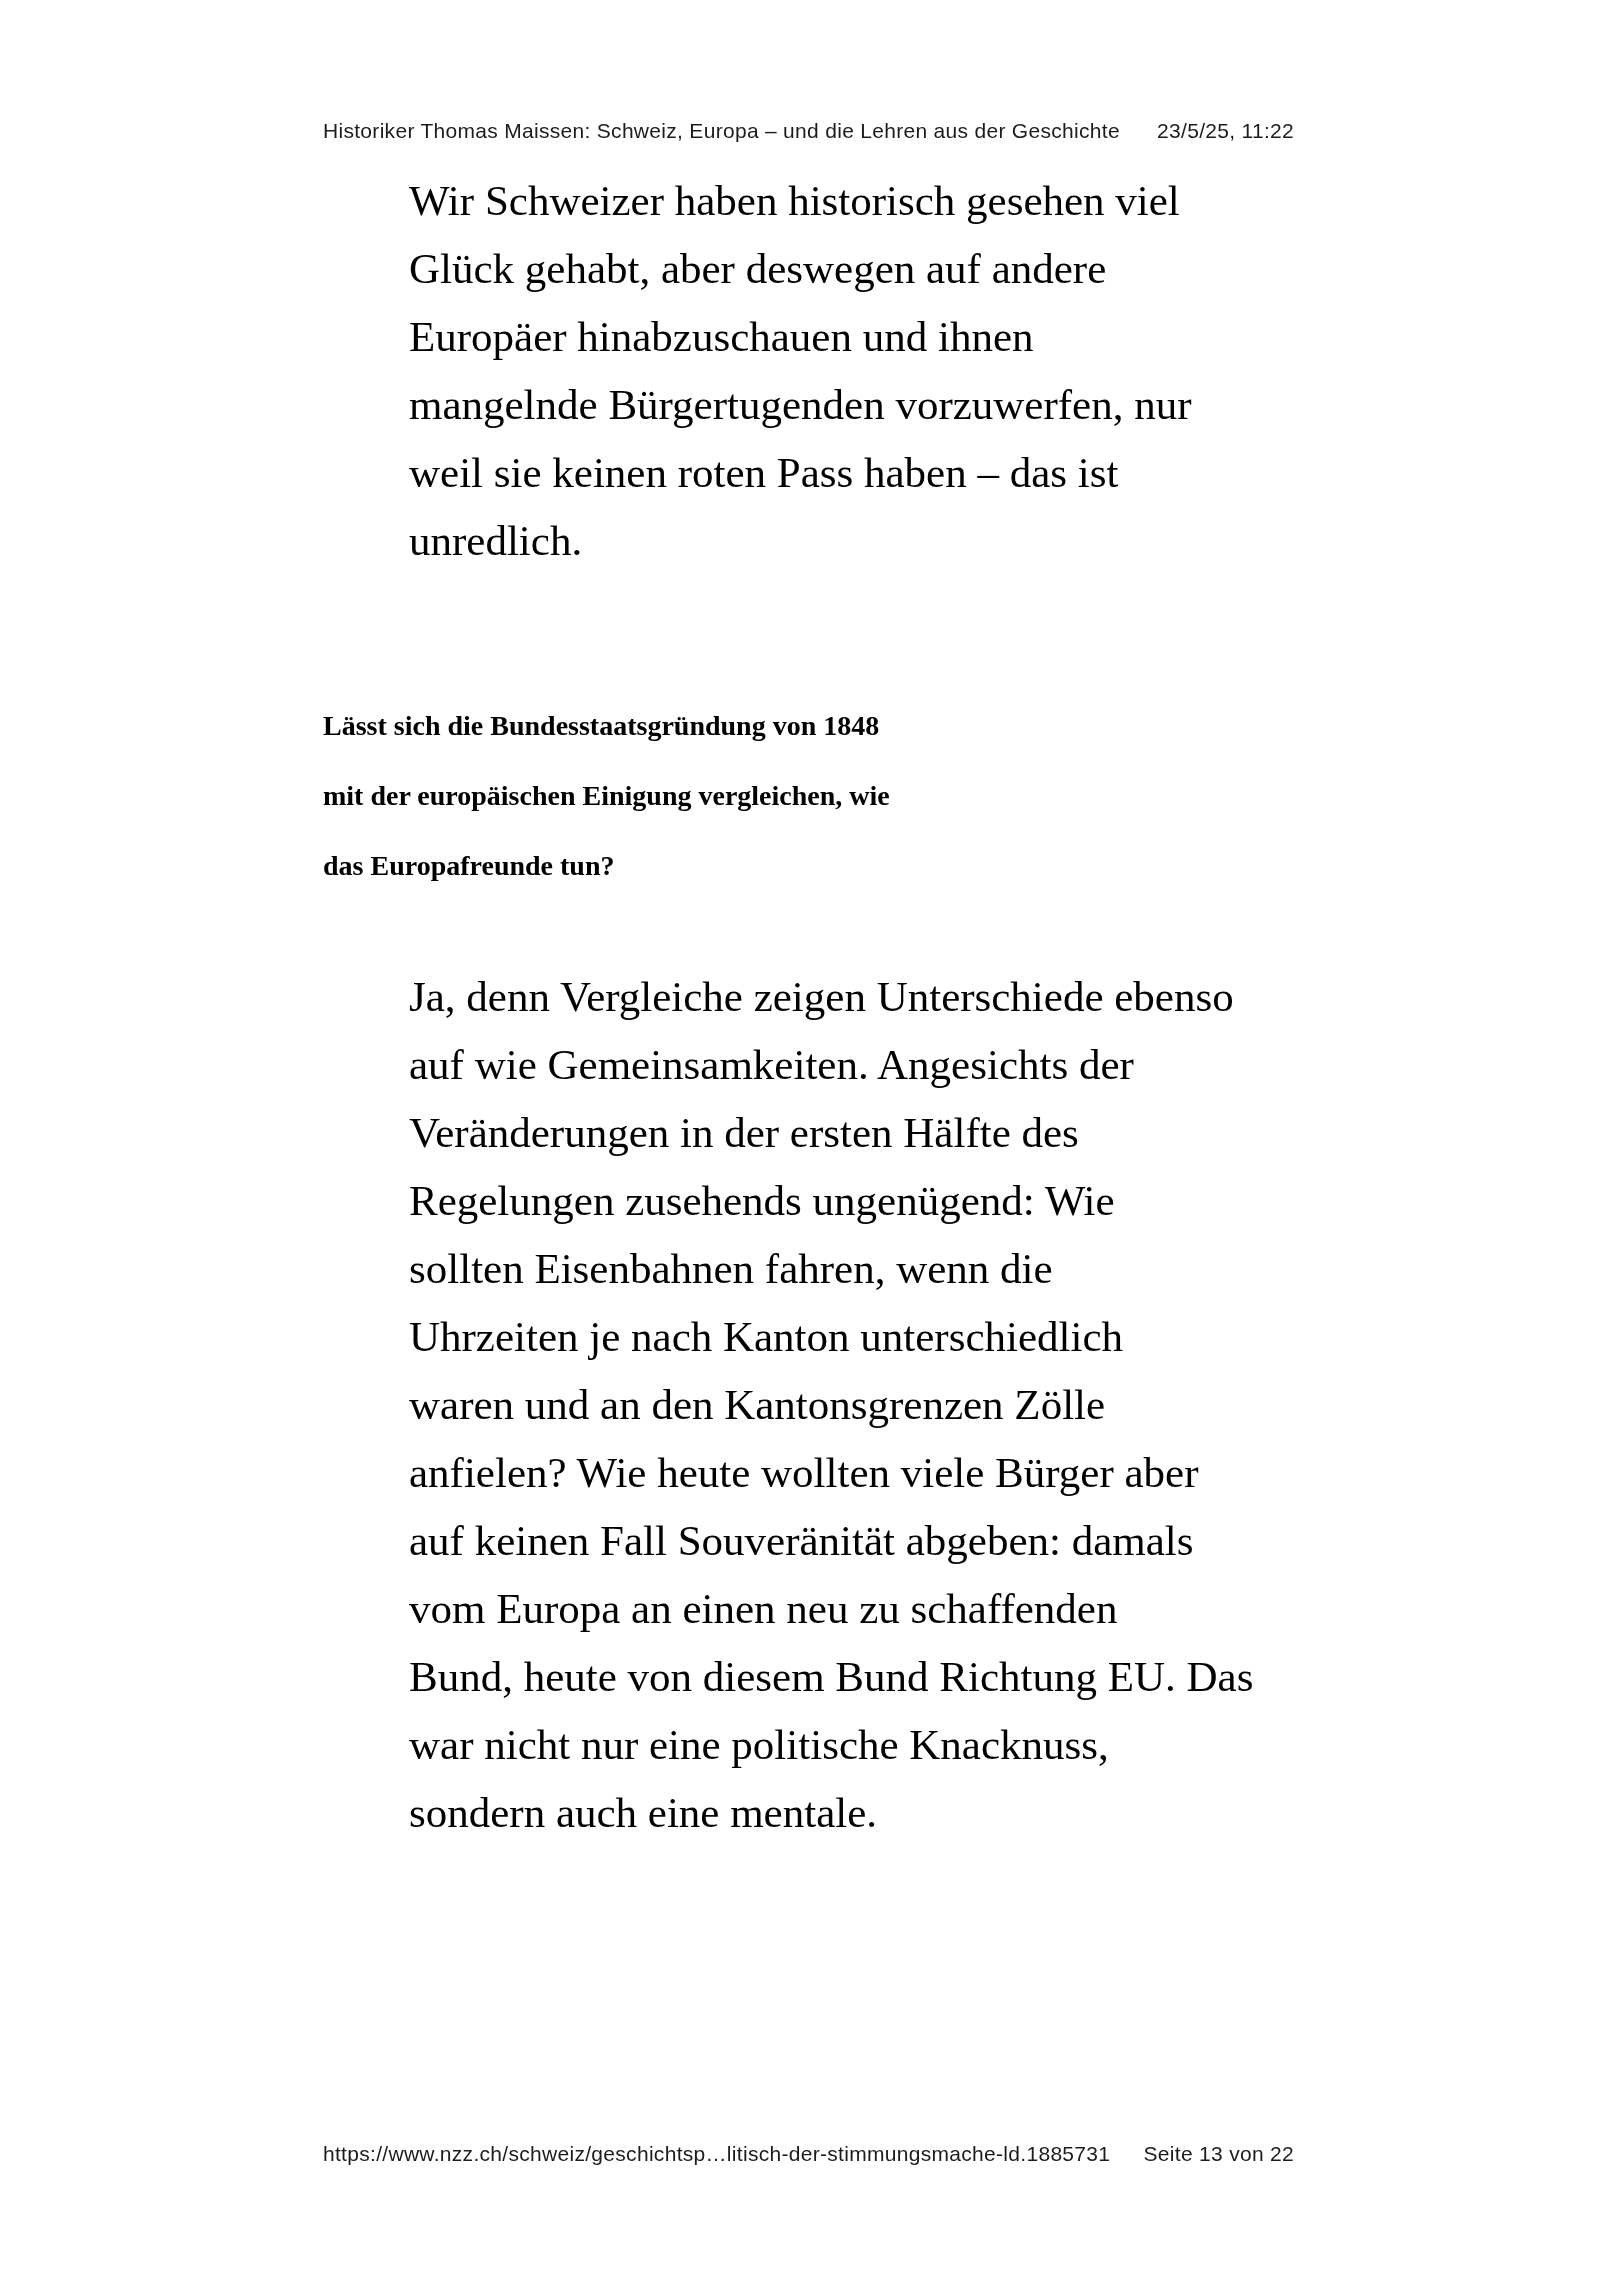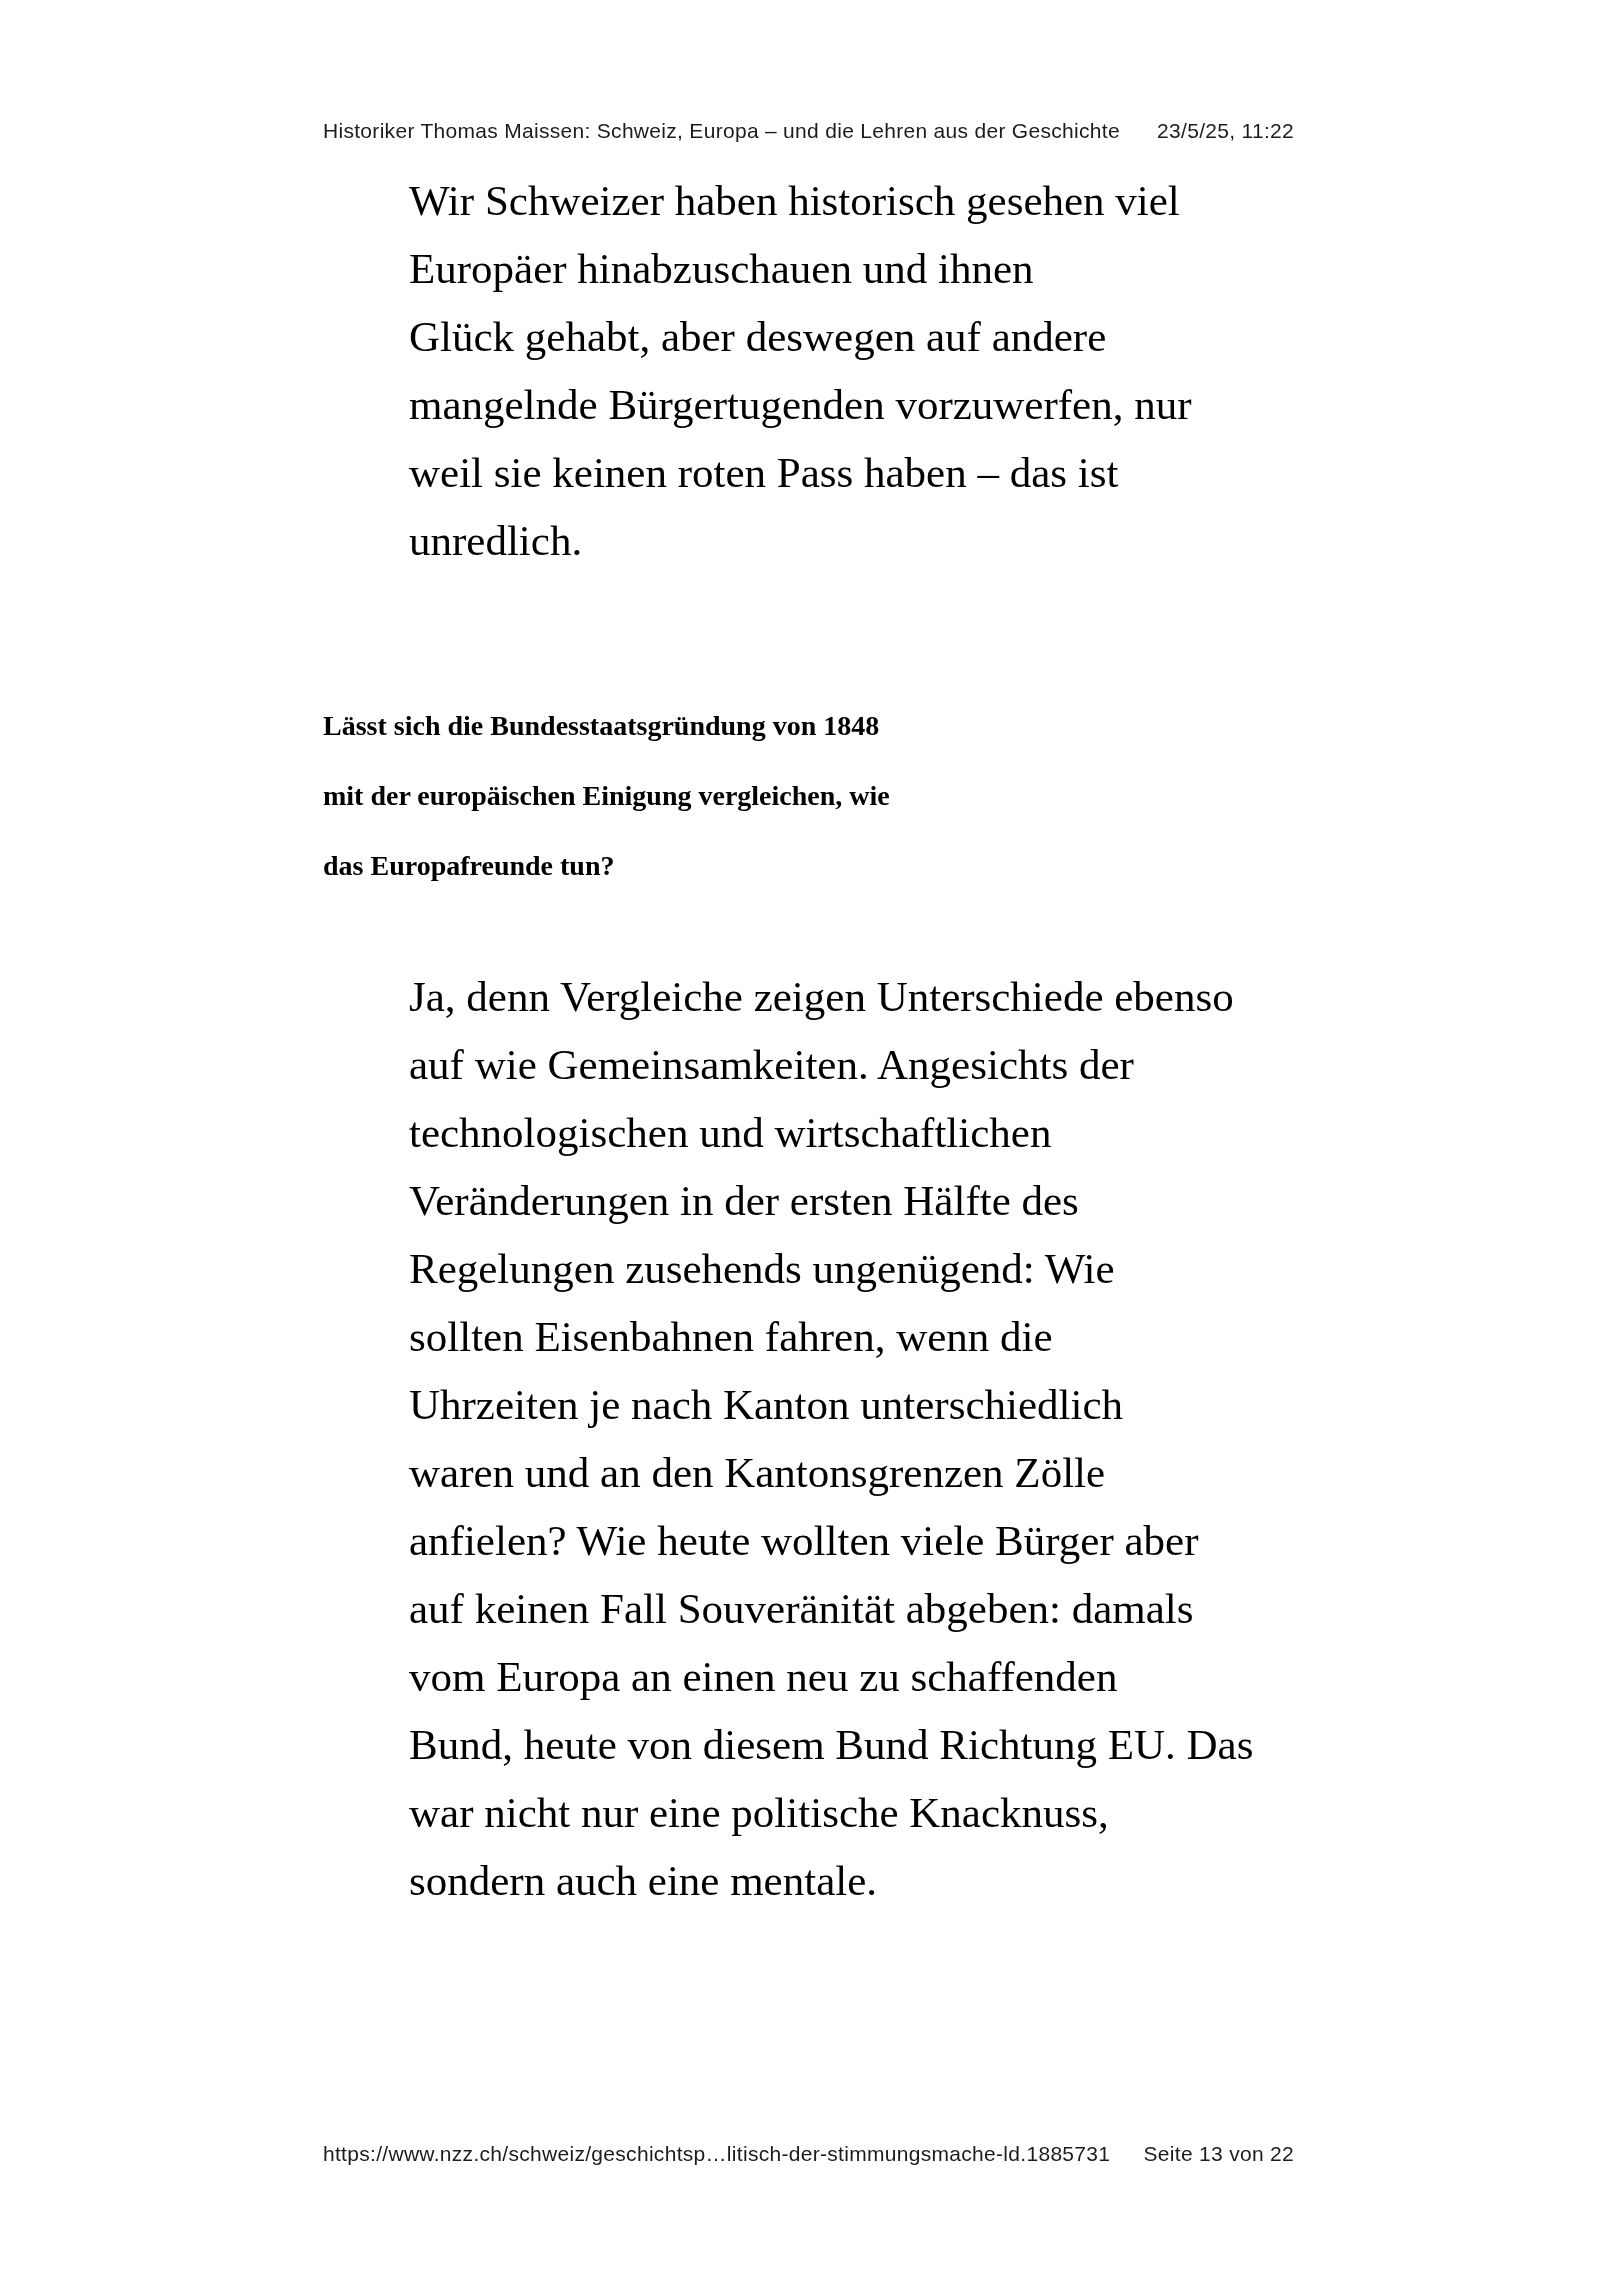--- a/index.html
+++ b/index.html
@@ -58,37 +58,36 @@
 
 <div class="page">
 
   <div class="meta-row header-row">
     <span>Historiker Thomas Maissen: Schweiz, Europa – und die Lehren aus der Geschichte</span>
     <span>23/5/25, 11:22</span>
   </div>
 
   <div class="para answer answer-1">
       <span class="line">Wir Schweizer haben historisch gesehen viel</span>
+      <span class="line">Glück gehabt, aber deswegen auf andere</span>
       <span class="line">Europäer hinabzuschauen und ihnen</span>
-      <span class="line">Glück gehabt, aber deswegen auf andere</span>
       <span class="line">mangelnde Bürgertugenden vorzuwerfen, nur</span>
       <span class="line">weil sie keinen roten Pass haben – das ist</span>
       <span class="line">unredlich.</span>
     </div>
 
   <div class="para question">
       <span class="line">Lässt sich die Bundesstaatsgründung von 1848</span>
       <span class="line">mit der europäischen Einigung vergleichen, wie</span>
       <span class="line">das Europafreunde tun?</span>
     </div>
 
   <div class="para answer answer-2">
       <span class="line">Ja, denn Vergleiche zeigen Unterschiede ebenso</span>
       <span class="line">auf wie Gemeinsamkeiten. Angesichts der</span>
-      <span class="line">technologischen und wirtschaftlichen</span>
       <span class="line">Veränderungen in der ersten Hälfte des</span>
       <span class="line">Regelungen zusehends ungenügend: Wie</span>
       <span class="line">sollten Eisenbahnen fahren, wenn die</span>
       <span class="line">Uhrzeiten je nach Kanton unterschiedlich</span>
       <span class="line">waren und an den Kantonsgrenzen Zölle</span>
       <span class="line">anfielen? Wie heute wollten viele Bürger aber</span>
       <span class="line">auf keinen Fall Souveränität abgeben: damals</span>
       <span class="line">vom Europa an einen neu zu schaffenden</span>
       <span class="line">Bund, heute von diesem Bund Richtung EU. Das</span>
       <span class="line">war nicht nur eine politische Knacknuss,</span>

